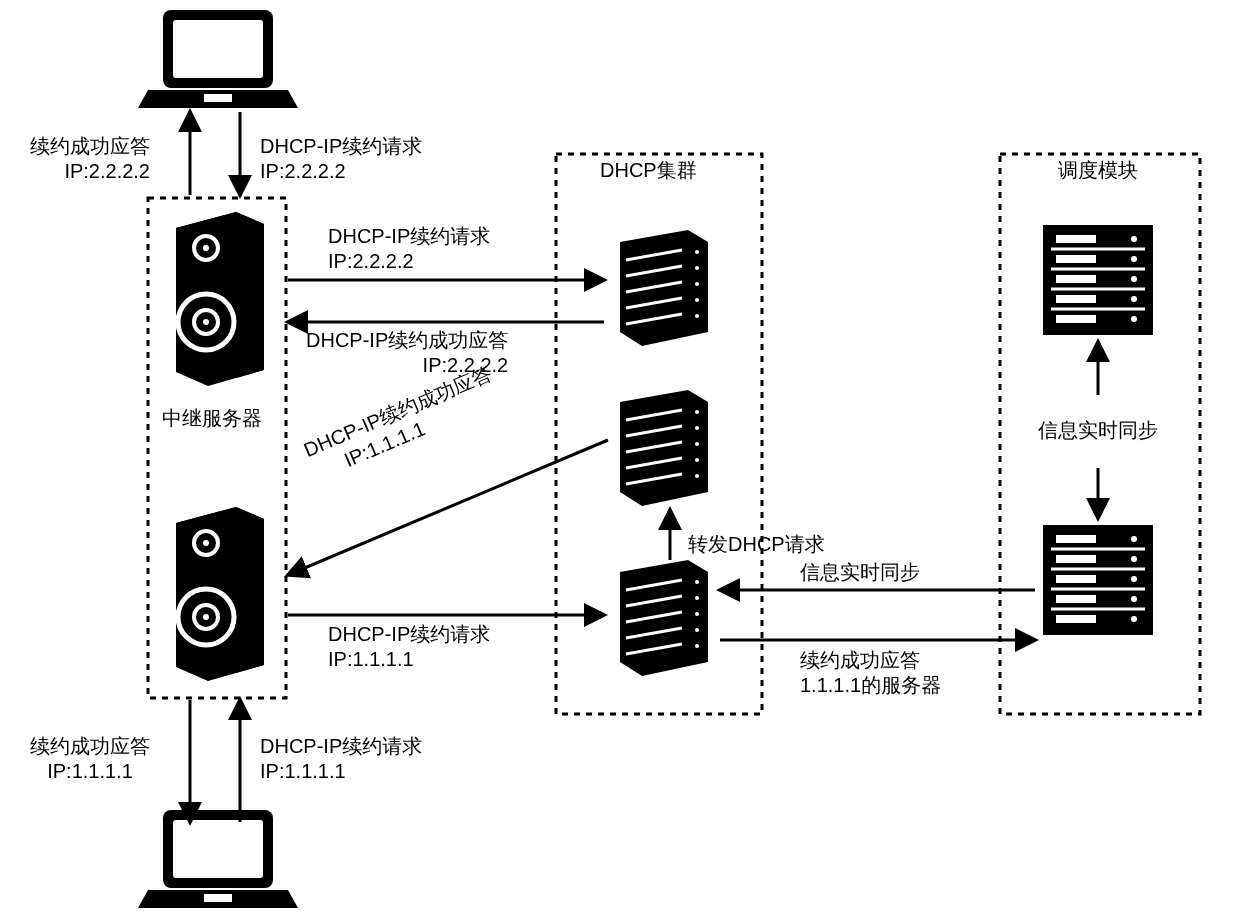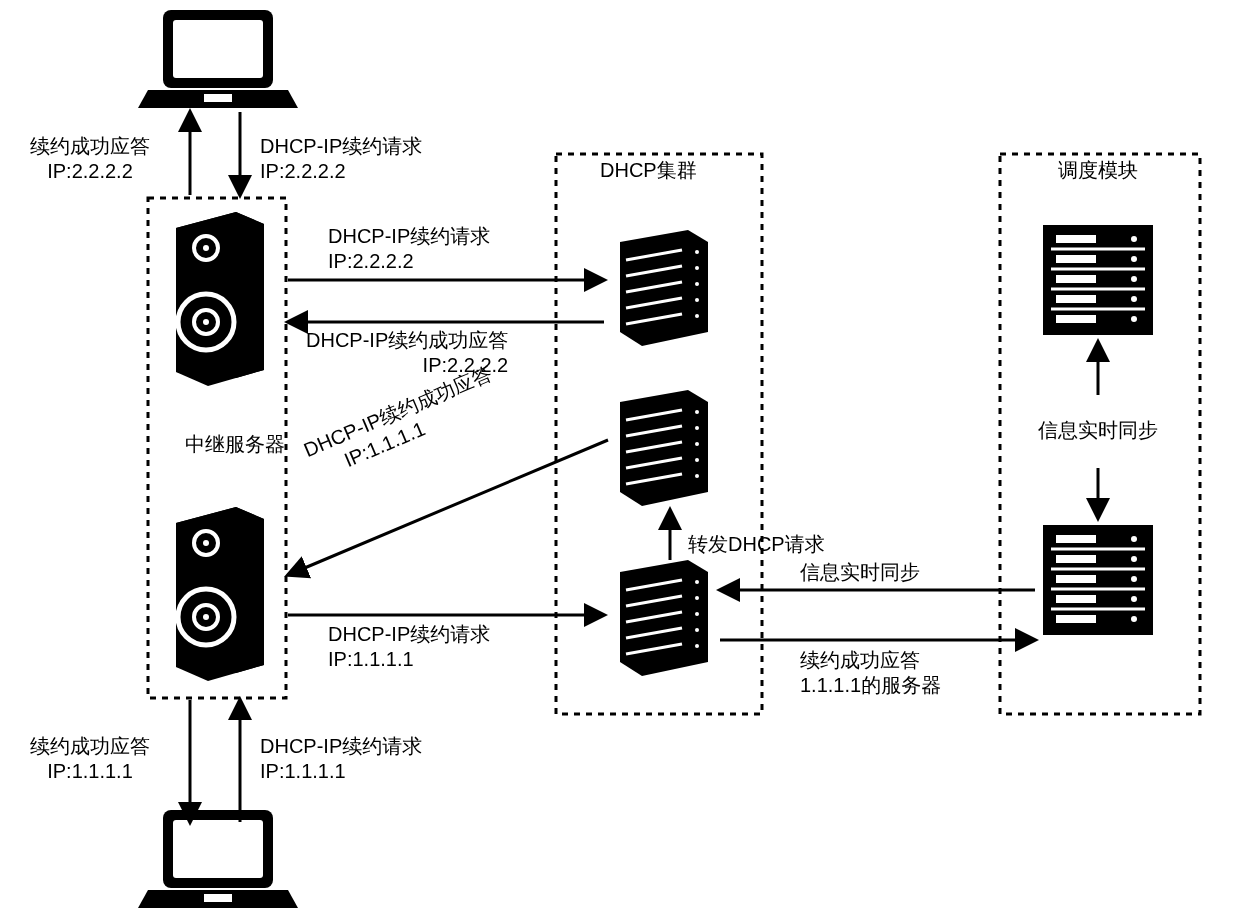--- a/index.html
+++ b/index.html
@@ -117,23 +117,23 @@
 
   <line x1="1035" y1="590" x2="720" y2="590" stroke="#000" stroke-width="3" marker-end="url(#arrow)"></line>
   <line x1="720" y1="640" x2="1035" y2="640" stroke="#000" stroke-width="3" marker-end="url(#arrow)"></line>
 
   <line x1="1098" y1="342" x2="1098" y2="395" stfrac:rotate="" stroke="#000" stroke-width="3" marker-start="url(#arrow)"></line>
   <line x1="1098" y1="468" x2="1098" y2="518" stroke="#000" stroke-width="3" marker-end="url(#arrow)"></line>
 </svg>
 
 <div class="label" style="left:600px; top:158px;">DHCP集群</div>
 <div class="label" style="left:1058px; top:158px;text-align:right;">调度模块</div>
-<div class="label" style="left:162px; top:432px;margin-left:23px;">中继服务器</div>
+<div class="label" style="left:162px; top:406px;">中继服务器</div>
 
-<div class="label" style="left:30px; top:134px; text-align:center;"><span>续约成功应答</span>
+<div class="label" style="left:30px; top:134px; text-align:right;"><span>续约成功应答</span>
 <span>IP:2.2.2.2</span></div>
 <div class="label" style="left:260px; top:134px;"><span>DHCP-IP续约请求</span>
 <span>IP:2.2.2.2</span></div>
 
 <div class="label" style="left:328px; top:224px;"><span>DHCP-IP续约请求</span>
 <span>IP:2.2.2.2</span></div>
 <div class="label" style="left:306px; top:328px;text-align:right;"><span>DHCP-IP续约成功应答</span>
 <span>IP:2.2.2.2</span></div>
 
 <div class="label" style="left:300px; top:440px; transform:rotate(-23deg); transform-origin:left top;"><span>DHCP-IP续约成功应答</span>

